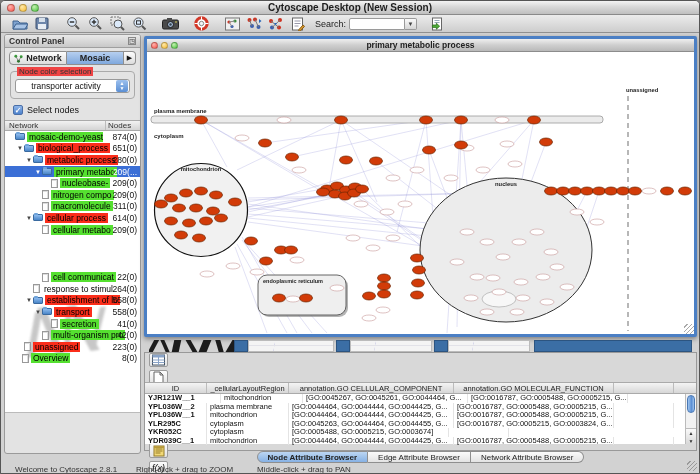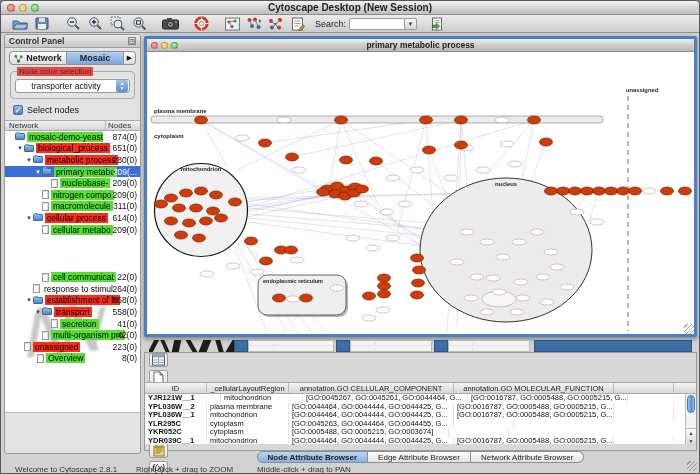--- a/index.html
+++ b/index.html
@@ -425,21 +425,21 @@
           <span class="ic-file"></span>
           <span class="chip green">multi-organism pro</span>
           <span class="count">42(0)</span>
         </div>
         <div class="trow" style="padding-left: 11px;">
           <span class="arrow"></span>
           <span class="ic-file"></span>
           <span class="chip red">unassigned</span>
           <span class="count">223(0)</span>
         </div>
-        <div class="trow" style="padding-left: 24px;">
+        <div class="trow" style="padding-left: 9px;">
           <span class="arrow"></span>
           <span class="ic-file"></span>
           <span class="chip green">Overview</span>
           <span class="count">8(0)</span>
         </div>
       </div>
   </div>
 
   <div class="netwin">
     <div class="nettitle">
@@ -754,20 +754,21 @@
             <span class="dtd b" style="width: 62px;">YPL036W__1</span>
             <span class="dtd" style="width: 82px;">mitochondrion</span>
             <span class="dtd" style="width: 165px;">[GO:0044464, GO:0044444, GO:0044425, G...</span>
             <span class="dtd" style="width: 160px;">[GO:0016787, GO:0005488, GO:0005215, G...</span>
             <span class="dtd" style="width: 60px;"></span>
           </div>
           <div class="drow">
             <span class="dtd b" style="width: 62px;">YLR295C</span>
             <span class="dtd" style="width: 82px;">cytoplasm</span>
             <span class="dtd" style="width: 165px;">[GO:0045263, GO:0044464, GO:0044455, G...</span>
+            <span class="dtd" style="width: 160px;">[GO:0016787, GO:0005215, GO:0003824, G...</span>
             <span class="dtd" style="width: 60px;"></span>
           </div>
           <div class="drow">
             <span class="dtd b" style="width: 62px;">YKR052C</span>
             <span class="dtd" style="width: 82px;">cytoplasm</span>
             <span class="dtd" style="width: 160px;">[GO:0005488, GO:0005215, GO:0003674]</span>
             <span class="dtd" style="width: 60px;"></span>
           </div>
           <div class="drow">
             <span class="dtd b" style="width: 62px;">YDR039C__1</span>

